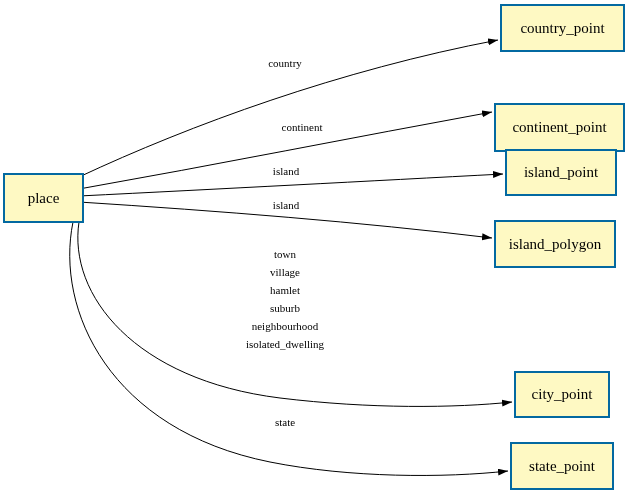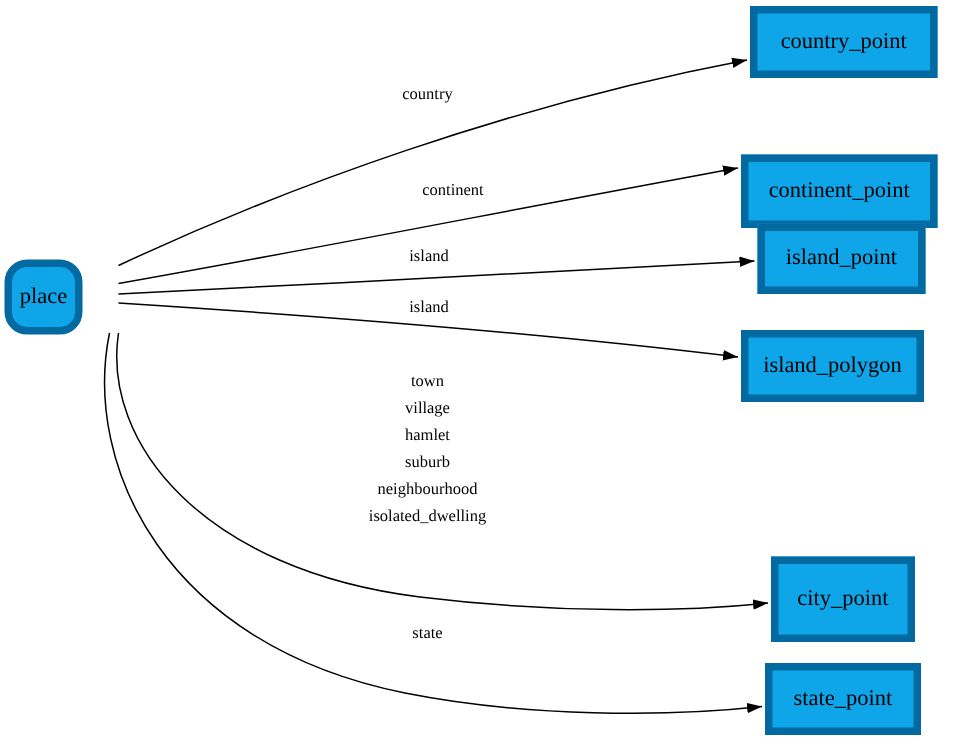--- a/index.html
+++ b/index.html
@@ -24,34 +24,34 @@
     height: 496px;
   }
   .edges path.edge {
     fill: none;
     stroke: #000000;
     stroke-width: 1;
   }
   .node {
     position: absolute;
     box-sizing: border-box;
-    border: 5px solid #0369a1;
-    background: #0ea5e9;
+    border: 2px solid #0369a1;
+    background: #fef9c3;
     display: flex;
     align-items: center;
     justify-content: center;
     font-size: 15px;
     white-space: nowrap;
   }
-  .n-place          { left: 3px;   top: 173px; width: 52px;  height: 50px; border-radius: 15px; }
+  .n-place          { left: 3px;   top: 173px; width: 81px;  height: 50px; }
   .n-country-point  { left: 500px; top: 4px;   width: 125px; height: 48px; }
   .n-continent-point{ left: 494px; top: 76px;  width: 131px; height: 49px; margin-top: 27px; }
   .n-island-point   { left: 505px; top: 149px; width: 112px; height: 47px; }
   .n-island-polygon { left: 494px; top: 220px; width: 122px; height: 48px; }
-  .n-city-point     { left: 514px; top: 371px; width: 96px;  height: 57px; }
+  .n-city-point     { left: 514px; top: 371px; width: 96px;  height: 47px; }
   .n-state-point    { left: 510px; top: 442px; width: 104px; height: 48px; }
   .elabel {
     position: absolute;
     transform: translate(-50%, -50%);
     font-size: 11px;
     line-height: 18px;
     white-space: nowrap;
     text-align: center;
   }
   .l-country   { left: 285px; top: 63px;  }

